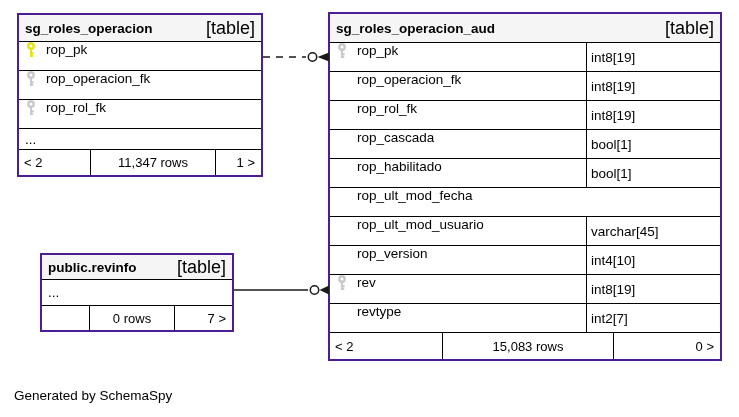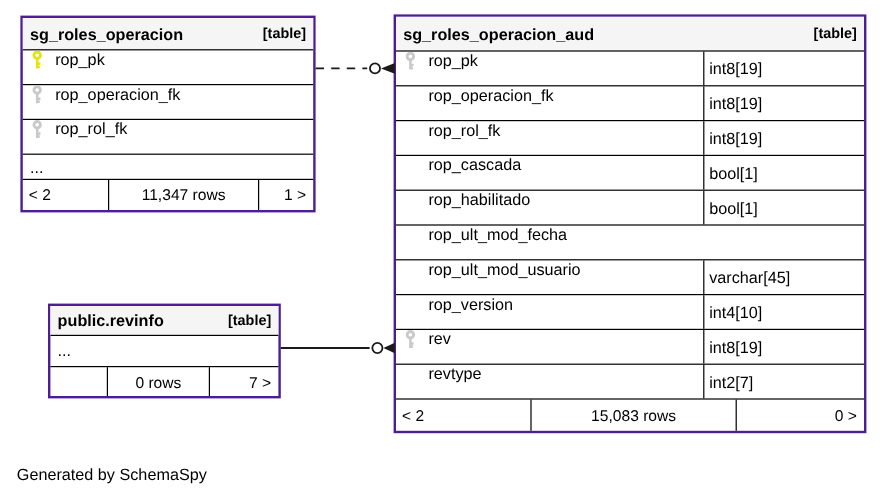--- a/index.html
+++ b/index.html
@@ -21,21 +21,21 @@
   }
   .thead{
     box-sizing:border-box;
     display:flex;justify-content:space-between;align-items:center;
     background:#f5f5f5;
     border-bottom:1px solid #000;
     padding:0 6px;
     font-weight:bold;
     flex:0 0 auto;
   }
-  .tbadge{font-weight:bold;font-size:12px;}
+  .tbadge{font-weight:normal;font-size:18px;}
   .trow{
     box-sizing:border-box;
     display:flex;align-items:flex-start;
     border-bottom:1px solid #000;
     flex:0 0 auto;
   }
   .keycell{
     box-sizing:border-box;
     width:27px;padding-left:7px;
     display:flex;align-items:center;

